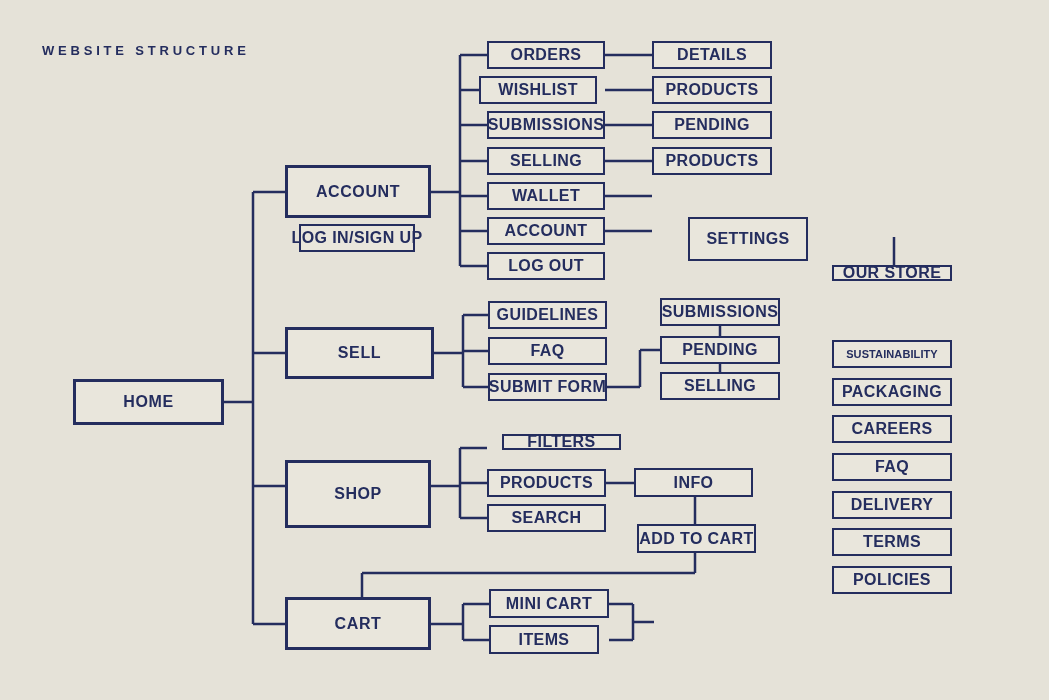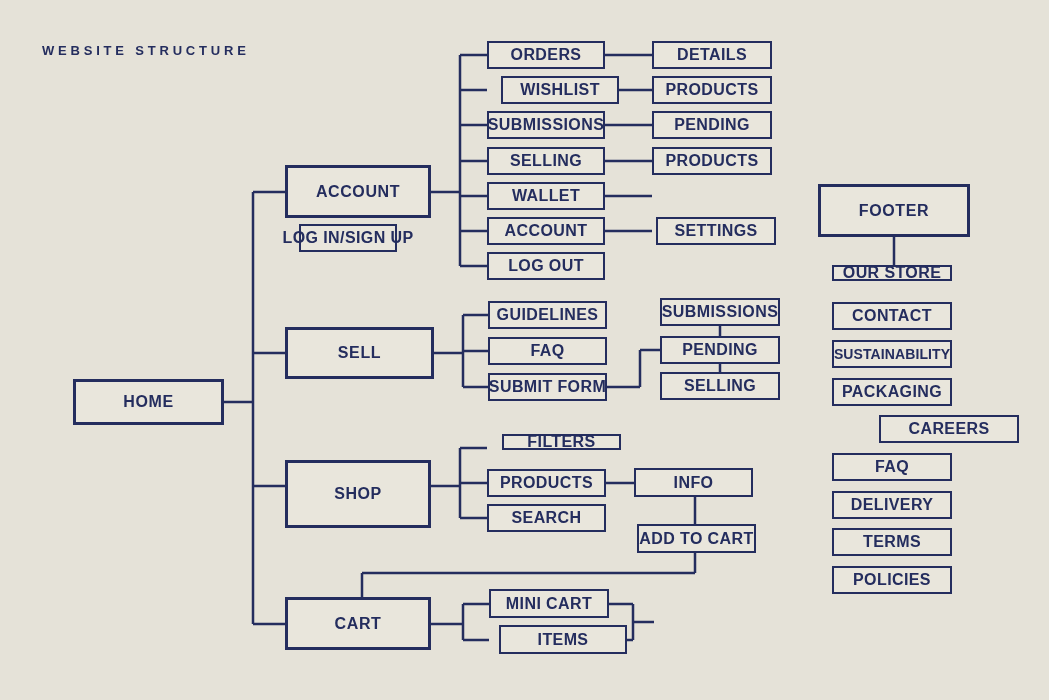--- a/index.html
+++ b/index.html
@@ -47,21 +47,21 @@
     font-size:16px;
     letter-spacing:0.4px;
     white-space:nowrap;
     text-align:center;
   }
   .node.main{
     border-width:3px;
     font-size:16px;
     letter-spacing:0.6px;
   }
-  .node.tight{letter-spacing:0.1px;font-size:14px;}
+  .node.tight{letter-spacing:0.1px;font-size:11px;}
 </style>
 </head>
 <body>
 
 <div class="canvas">
 
   <svg class="connectors" viewBox="0 0 1049 700" xmlns="http://www.w3.org/2000/svg" aria-hidden="true">
     <path fill="none" stroke="#242d5e" stroke-width="2.5" d="
       M224 402H253 M253 192V624 M253 192H285 M253 353H285 M253 486H285 M253 624H285
       M431 192H460 M460 55V266
@@ -77,60 +77,58 @@
       M431 624H463 M463 604V640 M463 604H489 M463 640H489
       M609 604H633 M609 640H633 M633 604V640 M633 622H654
       M894 237V265"></path>
   </svg>
 
   <div class="diagram-title">WEBSITE STRUCTURE</div>
 
   <div class="node main" style="left:73px;top:379px;width:151px;height:46px">HOME</div>
 
   <div class="node main" style="left:285px;top:165px;width:146px;height:53px">ACCOUNT</div>
-  <div class="node" style="left:299px;top:224px;width:98px;height:28px">LOG IN/SIGN UP</div>
+  <div class="node" style="left:299px;top:224px;width:116px;height:28px">LOG IN/SIGN UP</div>
 
   <div class="node" style="left:487px;top:41px;width:118px;height:28px">ORDERS</div>
-  <div class="node" style="left:501px;top:76px;width:118px;height:28px">WISHLIST</div>
+  <div class="node" style="left:479px;top:76px;width:118px;height:28px">WISHLIST</div>
   <div class="node" style="left:487px;top:111px;width:118px;height:28px">SUBMISSIONS</div>
   <div class="node" style="left:487px;top:147px;width:118px;height:28px">SELLING</div>
   <div class="node" style="left:487px;top:182px;width:118px;height:28px">WALLET</div>
   <div class="node" style="left:487px;top:217px;width:118px;height:28px">ACCOUNT</div>
   <div class="node" style="left:487px;top:252px;width:118px;height:28px">LOG OUT</div>
 
   <div class="node" style="left:652px;top:41px;width:120px;height:28px">DETAILS</div>
   <div class="node" style="left:652px;top:76px;width:120px;height:28px">PRODUCTS</div>
   <div class="node" style="left:652px;top:111px;width:120px;height:28px">PENDING</div>
   <div class="node" style="left:652px;top:147px;width:120px;height:28px">PRODUCTS</div>
-  <div class="node" style="left:656px;top:217px;width:120px;height:28px">SETTINGS</div>
+  <div class="node" style="left:688px;top:217px;width:120px;height:44px">SETTINGS</div>
 
   <div class="node main" style="left:285px;top:327px;width:149px;height:52px">SELL</div>
   <div class="node" style="left:488px;top:301px;width:119px;height:28px">GUIDELINES</div>
   <div class="node" style="left:488px;top:337px;width:119px;height:28px">FAQ</div>
   <div class="node" style="left:488px;top:373px;width:119px;height:28px">SUBMIT FORM</div>
 
   <div class="node" style="left:660px;top:298px;width:120px;height:28px">SUBMISSIONS</div>
   <div class="node" style="left:660px;top:336px;width:120px;height:28px">PENDING</div>
   <div class="node" style="left:660px;top:372px;width:120px;height:28px">SELLING</div>
 
   <div class="node main" style="left:285px;top:460px;width:146px;height:68px">SHOP</div>
   <div class="node" style="left:502px;top:434px;width:119px;height:16px">FILTERS</div>
   <div class="node" style="left:487px;top:469px;width:119px;height:28px">PRODUCTS</div>
   <div class="node" style="left:634px;top:468px;width:119px;height:29px">INFO</div>
   <div class="node" style="left:487px;top:504px;width:119px;height:28px">SEARCH</div>
   <div class="node" style="left:637px;top:524px;width:119px;height:29px">ADD TO CART</div>
 
   <div class="node" style="left:489px;top:589px;width:120px;height:29px">MINI CART</div>
   <div class="node main" style="left:285px;top:597px;width:146px;height:53px">CART</div>
-  <div class="node" style="left:499px;top:625px;width:128px;height:29px">ITEMS</div>
+  <div class="node" style="left:489px;top:625px;width:110px;height:29px">ITEMS</div>
 
-  <div class="node main" style="left:818px;top:184px;width:152px;height:53px">FOOTER</div>
   <div class="node" style="left:832px;top:265px;width:120px;height:16px">OUR STORE</div>
-  <div class="node" style="left:832px;top:302px;width:120px;height:28px">CONTACT</div>
   <div class="node tight" style="left:832px;top:340px;width:120px;height:28px">SUSTAINABILITY</div>
   <div class="node" style="left:832px;top:378px;width:120px;height:28px">PACKAGING</div>
-  <div class="node" style="left:879px;top:415px;width:140px;height:28px">CAREERS</div>
+  <div class="node" style="left:832px;top:415px;width:120px;height:28px">CAREERS</div>
   <div class="node" style="left:832px;top:453px;width:120px;height:28px">FAQ</div>
   <div class="node" style="left:832px;top:491px;width:120px;height:28px">DELIVERY</div>
   <div class="node" style="left:832px;top:528px;width:120px;height:28px">TERMS</div>
   <div class="node" style="left:832px;top:566px;width:120px;height:28px">POLICIES</div>
 
 </div>
 
 </body></html>

